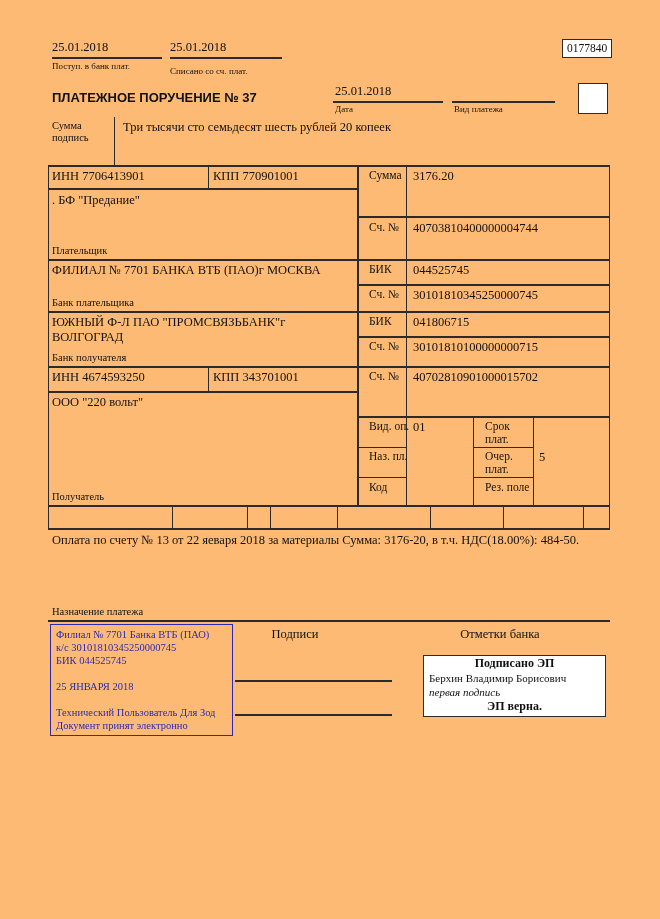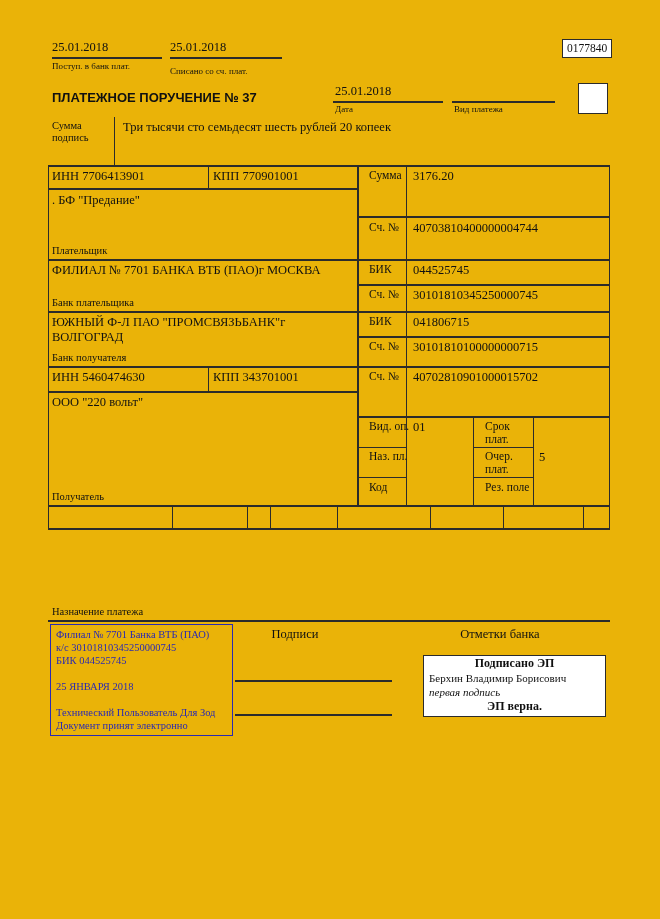--- a/index.html
+++ b/index.html
@@ -1,16 +1,16 @@
 <!DOCTYPE html>
 <html><head>
 <meta charset="utf-8">
 <style>
   html,body{margin:0;padding:0;background:#fff;}
-  .page{position:relative;width:660px;height:919px;background:#eab308;overflow:hidden;
+  .page{position:relative;width:660px;height:919px;background:#fdba74;overflow:hidden;
         font-family:"Liberation Serif",serif;color:#111;}
   .abs{position:absolute;}
   .hl{position:absolute;background:#2b2b2b;}
   .vl{position:absolute;background:#2b2b2b;}
   .val{font-size:12.5px;line-height:15px;white-space:nowrap;}
   .wrap{white-space:normal;}
   .lbl{font-size:9px;line-height:11px;white-space:nowrap;}
   .seclbl{font-size:10.5px;line-height:12px;white-space:nowrap;}
   .cell-lbl{font-size:11.5px;line-height:13px;margin-left:8px;}
   .title{font-family:Liberation Sans, sans-serif;font-weight:bold;font-size:13px;white-space:nowrap;}
@@ -103,36 +103,37 @@
   <div class="abs val" style="left:413px;top:288px;">30101810345250000745</div>
   <div class="abs seclbl" style="left:52px;top:297px;">Банк плательщика</div>
 
   <div class="abs val wrap" style="left:52px;top:315px;width:260px;">ЮЖНЫЙ Ф-Л ПАО "ПРОМСВЯЗЬБАНК"г ВОЛГОГРАД</div>
   <div class="abs cell-lbl" style="left:361px;top:315px;">БИК</div>
   <div class="abs val" style="left:413px;top:315px;">041806715</div>
   <div class="abs cell-lbl" style="left:361px;top:340px;">Сч. №</div>
   <div class="abs val" style="left:413px;top:340px;">30101810100000000715</div>
   <div class="abs seclbl" style="left:52px;top:352px;">Банк получателя</div>
 
-  <div class="abs val" style="left:52px;top:370px;">ИНН 5460474630</div>
+  <div class="abs val" style="left:52px;top:370px;">ИНН 4674593250</div>
   <div class="abs val" style="left:213px;top:370px;">КПП 343701001</div>
   <div class="abs cell-lbl" style="left:361px;top:370px;">Сч. №</div>
   <div class="abs val" style="left:413px;top:370px;">40702810901000015702</div>
   <div class="abs val" style="left:52px;top:395px;">ООО "220 вольт"</div>
   <div class="abs seclbl" style="left:52px;top:491px;">Получатель</div>
 
   <div class="abs cell-lbl" style="left:361px;top:420px;">Вид. оп.</div>
   <div class="abs val" style="left:413px;top:420px;">01</div>
   <div class="abs cell-lbl wrap" style="left:477px;top:420px;width:48px;">Срок плат.</div>
   <div class="abs cell-lbl" style="left:361px;top:450px;">Наз. пл.</div>
   <div class="abs cell-lbl wrap" style="left:477px;top:450px;width:48px;">Очер. плат.</div>
   <div class="abs val" style="left:539px;top:450px;">5</div>
   <div class="abs cell-lbl" style="left:361px;top:481px;">Код</div>
   <div class="abs cell-lbl" style="left:477px;top:481px;">Рез. поле</div>
 
+  <div class="abs val wrap" style="left:52px;top:533px;width:558px;">Оплата по счету № 13 от 22 яеваря 2018 за материалы Сумма: 3176-20, в т.ч. НДС(18.00%): 484-50.</div>
   <div class="abs seclbl" style="left:52px;top:606px;">Назначение платежа</div>
   <div class="hl" style="left:48px;top:620px;width:562px;height:1.5px;"></div>
 
   <div class="abs hdr" style="left:240px;top:627px;width:110px;font-family:Liberation Serif, serif;">Подписи</div>
   <div class="abs hdr" style="left:415px;top:627px;width:170px;">Отметки банка</div>
 
   <div class="stamp" style="left:50px;top:624px;width:183px;">
     <div>Филиал № 7701 Банка ВТБ (ПАО)</div>
     <div>к/с 30101810345250000745</div>
     <div>БИК 044525745</div>

